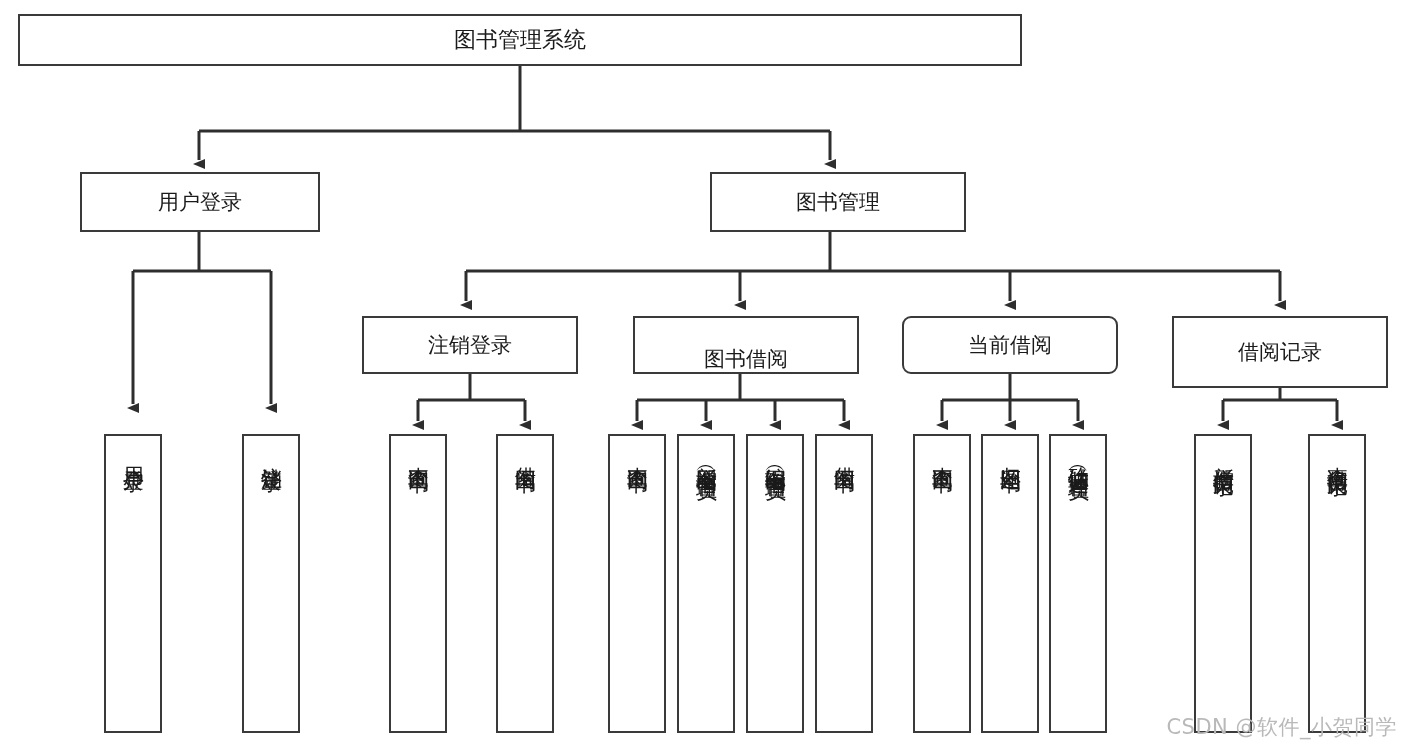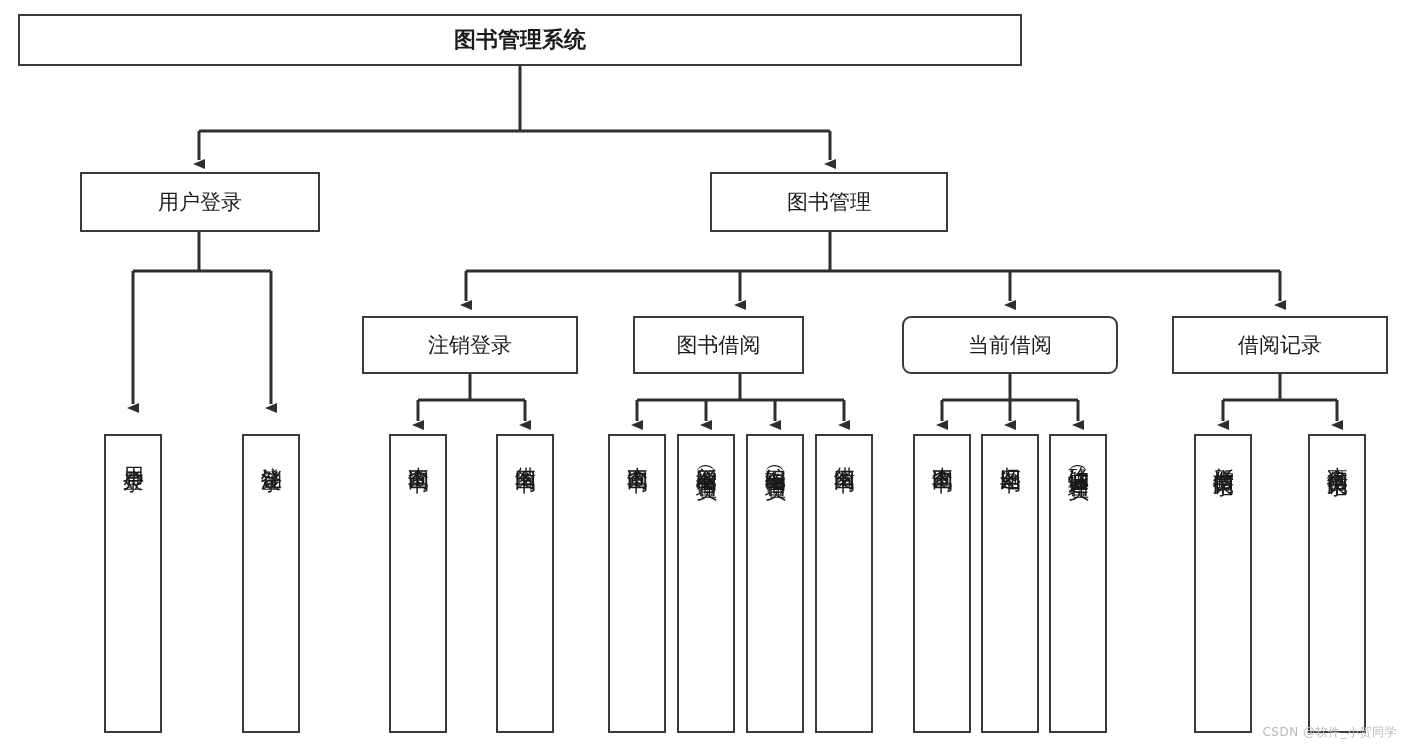--- a/index.html
+++ b/index.html
@@ -55,21 +55,21 @@
     writing-mode: vertical-rl;
     text-orientation: upright;
     font-size: 21px;
     letter-spacing: 2px;
     line-height: 1.0;
   }
   #watermark {
     position: absolute;
     right: 8px;
     bottom: 6px;
-    font-size: 12px;
+    font-size: 21px;
     color: #b9b9b9;
     letter-spacing: 0.5px;
     white-space: nowrap;
   }
 </style>
 </head>
 <body>
 
 <div id="canvas">
 
@@ -116,45 +116,45 @@
       <path d="M1010,400 L1010,421" marker-end="url(#arrow)"></path>
       <path d="M1078,400 L1078,421" marker-end="url(#arrow)"></path>
 
       <path d="M1280,374 L1280,400"></path>
       <path d="M1223,400 L1337,400"></path>
       <path d="M1223,400 L1223,421" marker-end="url(#arrow)"></path>
       <path d="M1337,400 L1337,421" marker-end="url(#arrow)"></path>
     </g>
   </svg>
 
-  <div class="node root horiz" style="left:18px; top:14px; width:1004px; height:52px;font-weight:bold;">
+  <div class="node root horiz" style="left:18px; top:14px; width:1004px; height:52px;">
     <span class="label">图书管理系统</span>
   </div>
 
   <div class="node horiz" style="left:80px; top:172px; width:240px; height:60px;">
     <span class="label">用户登录</span>
   </div>
 
-  <div class="node horiz" style="left:710px; top:172px; width:238px; height:60px;">
+  <div class="node horiz" style="left:710px; top:172px; width:256px; height:60px;">
     <span class="label">图书管理</span>
   </div>
 
   <div class="node horiz" style="left:362px; top:316px; width:216px; height:58px;">
     <span class="label">注销登录</span>
   </div>
 
-  <div class="node horiz" style="left:633px; top:316px; width:171px; height:58px;">
+  <div class="node horiz" style="left:633px; top:316px; width:226px; height:58px;align-items:flex-end;">
     <span class="label">图书借阅</span>
   </div>
 
   <div class="node horiz" style="left:902px; top:316px; width:216px; height:58px;border-radius:9px;">
     <span class="label">当前借阅</span>
   </div>
 
-  <div class="node horiz" style="left:1172px; top:316px; width:216px; height:58px;">
+  <div class="node horiz" style="left:1172px; top:316px; width:216px; height:72px;">
     <span class="label">借阅记录</span>
   </div>
 
   <div class="node vert" style="left:104px; top:434px; width:58px; height:299px;">
     <span class="label">用户登录</span>
   </div>
 
   <div class="node vert" style="left:242px; top:434px; width:58px; height:299px;">
     <span class="label">注销登录</span>
   </div>

